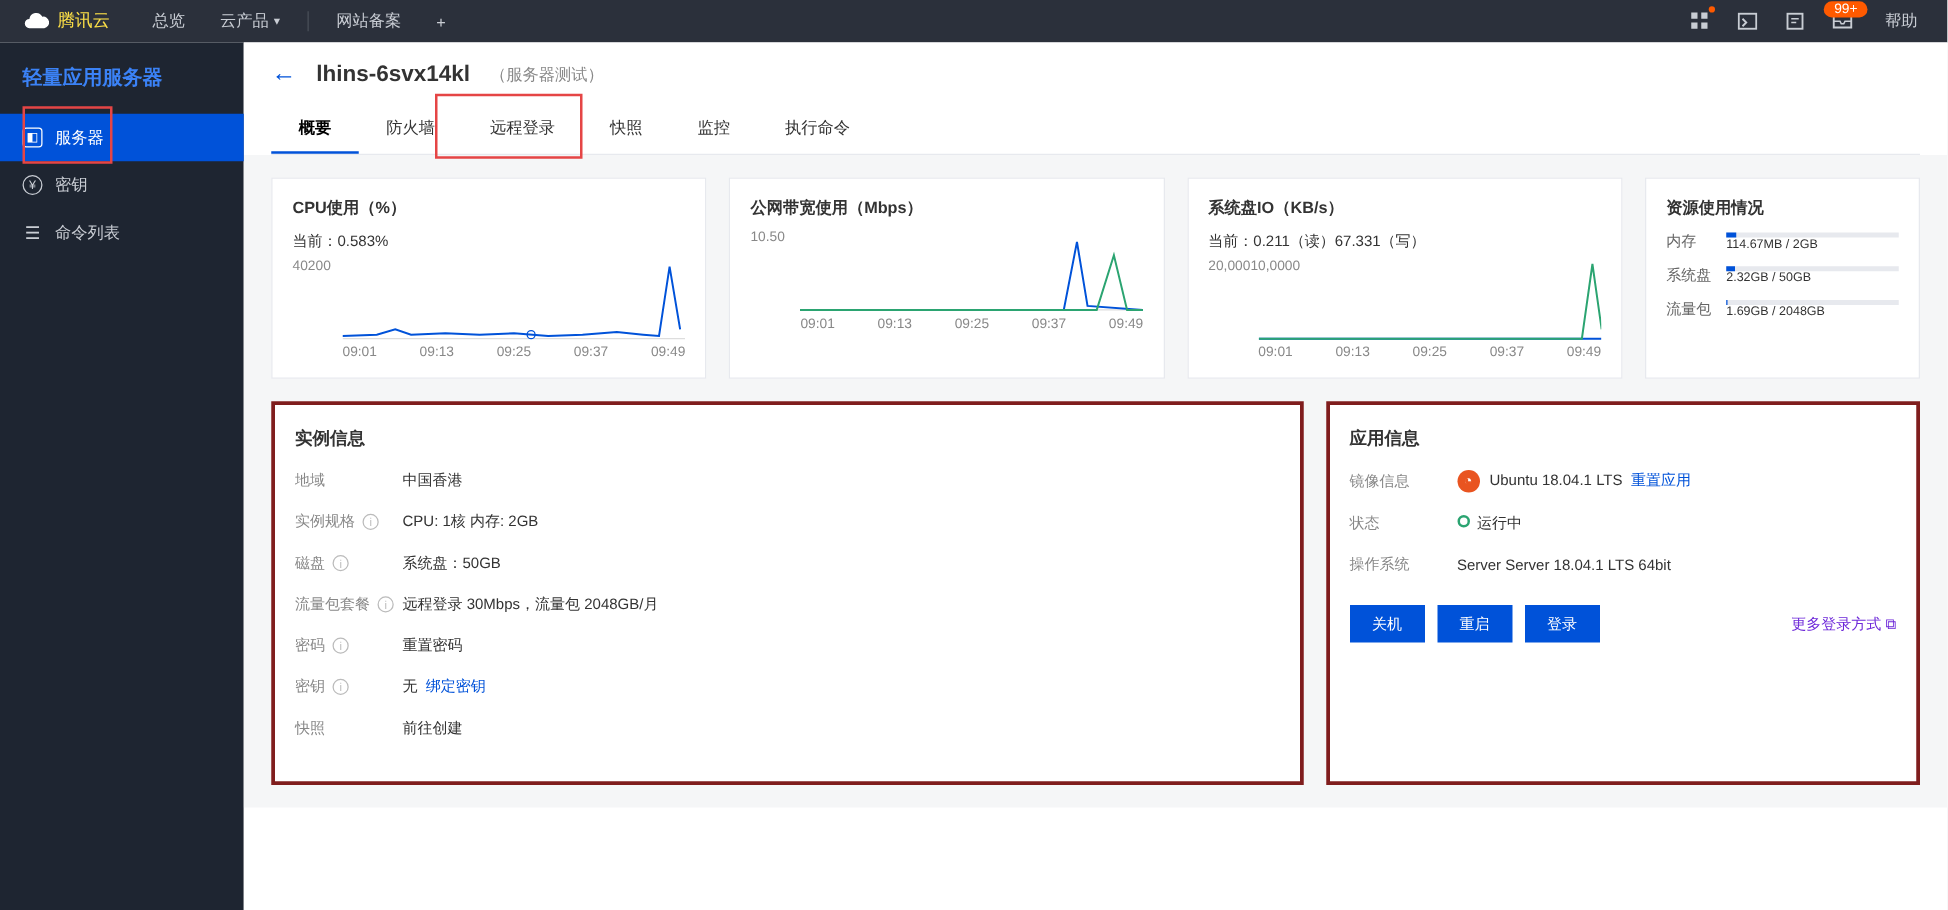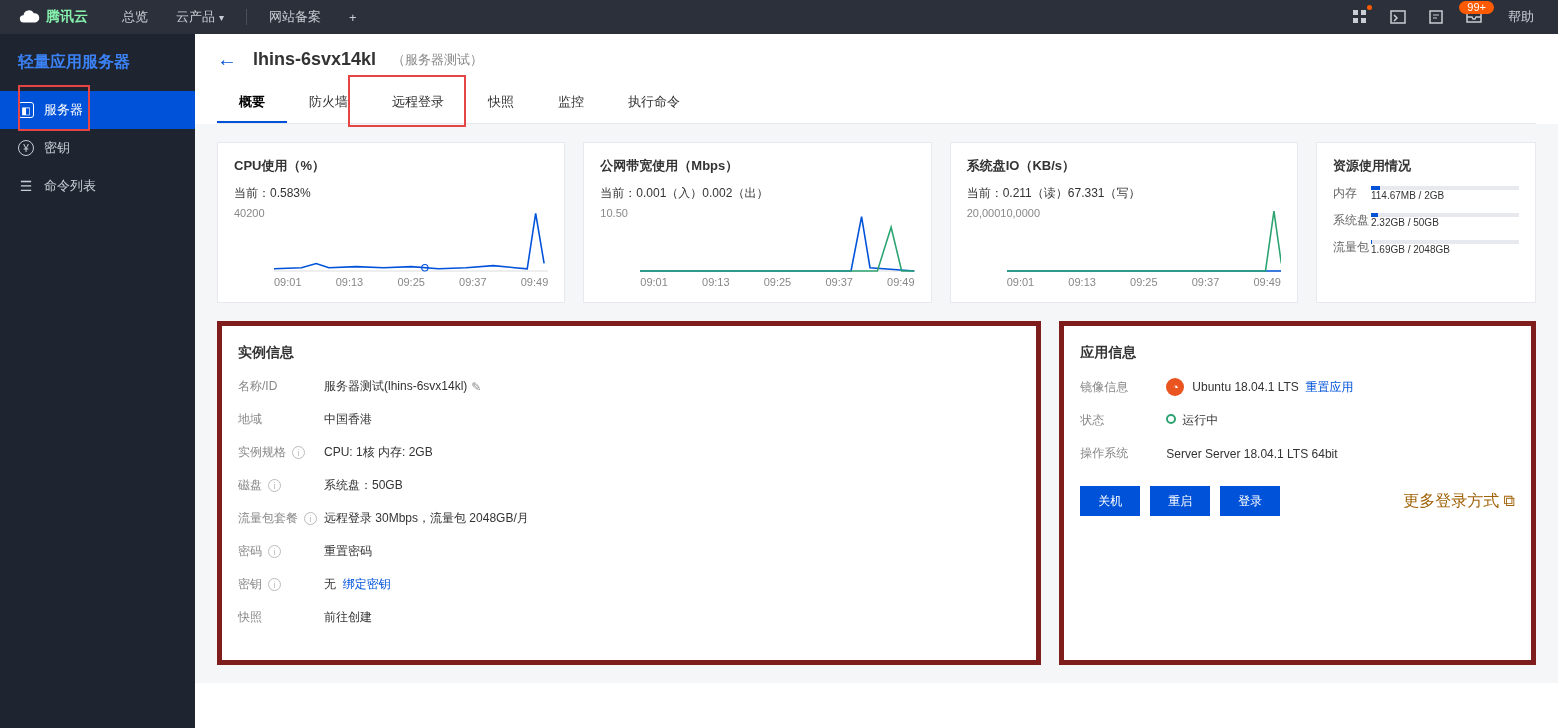--- a/index.html
+++ b/index.html
@@ -1,21 +1,21 @@
 <!DOCTYPE html>
 <html><head>
 <meta charset="utf-8">
 <style>
 *{box-sizing:border-box;margin:0;padding:0;font-family:"Microsoft YaHei","PingFang SC",Arial,sans-serif}
 body{background:#f5f6f7;color:#333;font-size:13px;overflow:hidden}
 
 .topbar{background:#2b303b;height:34px;display:flex;align-items:center;color:#c9cdd4;padding:0 10px}
 .logo{display:flex;align-items:center;gap:6px;padding:0 8px}
 .logo svg{width:22px;height:22px}
-.logo b{color:#86efac;font-weight:700;font-size:14px}
+.logo b{color:#fde047;font-weight:400;font-size:14px}
 .topnav{display:flex;align-items:center;gap:4px;margin-left:14px}
 .topnav .item{padding:0 12px;height:34px;display:flex;align-items:center;cursor:pointer;font-size:13px}
 .topnav .sep{width:1px;height:16px;background:#4a4f59;margin:0 6px}
 .topnav .caret{margin-left:4px;font-size:10px}
 .top-right{margin-left:auto;display:flex;align-items:center;gap:18px;padding-right:8px}
 .top-right .icon-btn{width:20px;height:20px;cursor:pointer;display:flex;align-items:center;justify-content:center;position:relative}
 .badge{position:absolute;top:-6px;right:-10px;background:#ff5a00;color:#fff;font-size:11px;border-radius:8px;padding:0 8px;line-height:13px}
 
 .layout{display:flex;height:calc(100vh - 34px)}
 .sidebar{width:195px;background:#1e2531;color:#c9cdd4;display:flex;flex-direction:column;padding-top:18px}
@@ -40,39 +40,39 @@
 .card h3{font-size:13px;font-weight:700;margin-bottom:10px}
 .metric-cur{font-size:12px;color:#333;margin-bottom:6px}
 .chart{height:80px;position:relative}
 .chart svg{width:100%;height:100%}
 .xticks{display:flex;justify-content:space-between;font-size:11px;color:#888;margin-top:2px}
 .yticks{position:absolute;left:0;top:0;bottom:16px;display:flex;flex-direction:row;justify-content:space-between;font-size:11px;color:#888}
 .yticks span{line-height:1}
 .plot{position:absolute;left:40px;right:0;top:0;bottom:16px}
 
 .res-card{width:220px;flex:none}
-.res-row{display:flex;align-items:center;gap:0;margin:10px 0;font-size:12px}
+.res-row{display:flex;align-items:center;gap:10px;margin:10px 0;font-size:12px}
 .res-row .lbl{width:38px;color:#666}
 .res-row .bar{flex:1;height:4px;background:#e7e9ee;position:relative}
 .res-row .bar i{position:absolute;left:0;top:0;bottom:0;background:#0052d9}
 .res-row .val{width:110px;text-align:left;color:#333;font-size:10px}
 
 .info-grid{display:flex;gap:18px}
-.info-card{background:#fff;border:5px solid #7f1d1d;padding:18px 16px;flex:1}
+.info-card{background:#fff;border:3px solid #7f1d1d;padding:18px 16px;flex:1}
 .info-card h2{font-size:14px;font-weight:700;margin-bottom:16px}
 .kv{display:flex;align-items:center;margin:16px 0;font-size:12px}
 .kv .k{width:86px;color:#888;display:flex;align-items:center;gap:4px}
 .kv .v{color:#333}
 .link{color:#0052d9;cursor:pointer}
 .btn{background:#0052d9;color:#fff;border:none;height:30px;padding:0 18px;cursor:pointer;font-size:12px;margin-right:10px}
 .status-dot{width:10px;height:10px;border:2px solid #2ba471;border-radius:50%;display:inline-block;margin-right:6px}
 .app-ic{width:18px;height:18px;background:#e95420;border-radius:50%;display:inline-flex;align-items:center;justify-content:center;color:#fff;font-size:11px;margin-right:8px}
 .qicon{width:13px;height:13px;border:1px solid #bbb;border-radius:50%;display:inline-flex;align-items:center;justify-content:center;font-size:9px;color:#bbb;margin-left:2px}
 .pencil{color:#888;cursor:pointer;margin-left:4px}
-.more-login{color:#a16207;font-size:16px;margin-left:auto;cursor:pointer}
+.more-login{color:#6d28d9;font-size:12px;margin-left:auto;cursor:pointer}
 .actions{display:flex;align-items:center}
 </style>
 </head>
 <body>
 
 <div class="topbar">
   <div class="logo">
     <svg viewBox="0 0 24 24">
         <path fill="#fff" d="M19 18H6a4 4 0 010-8 6 6 0 0111.3-2A5 5 0 0119 18z"></path>
       </svg>
@@ -181,21 +181,20 @@
                 <span>09:13</span>
                 <span>09:25</span>
                 <span>09:37</span>
                 <span>09:49</span>
             </div>
           </div>
         </div>
 
         <div class="card">
           <h3>公网带宽使用（Mbps）</h3>
-          <div class="metric-cur"><span>当前：</span><span>0.001（入）0.002（出）</span></div>
           <div class="chart">
             <div class="yticks">
                 <span>1</span>
                 <span>0.5</span>
                 <span>0</span>
               </div>
             <div class="plot"><svg viewBox="0 0 260 60" preserveAspectRatio="none">
               <line x1="0" y1="59" x2="260" y2="59" stroke="#ddd"></line>
               <polyline fill="none" stroke="#0052d9" stroke-width="1.5" points="0,59 180,59 200,59 210,8 218,56 260,59"></polyline>
               <polyline fill="none" stroke="#2ba471" stroke-width="1.5" points="0,59 225,59 238,18 248,59 260,59"></polyline>
@@ -263,25 +262,20 @@
                 <div class="val">1.69GB / 2048GB</div>
               </div>
           </div>
         </div>
       </div>
 
       <div class="info-grid">
         <div class="info-card" style="flex:1.8">
           <h2>实例信息</h2>
           <div class="kv">
-              <span class="k">名称/ID</span>
-              <span class="v">服务器测试(lhins-6svx14kl)</span>
-              <span class="pencil">✎</span>
-            </div>
-          <div class="kv">
               <span class="k">地域</span>
               <span class="v">中国香港</span>
             </div>
           <div class="kv">
               <span class="k">
                 <span>实例规格</span>
                 <span class="qicon">i</span>
               </span>
               <span class="v">CPU: 1核 内存: 2GB</span>
             </div>

